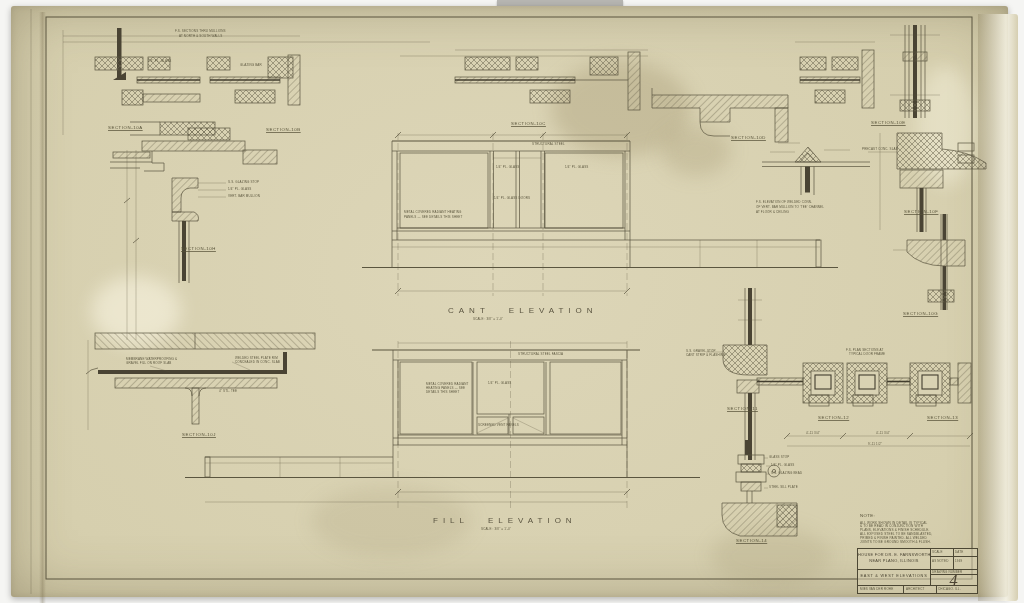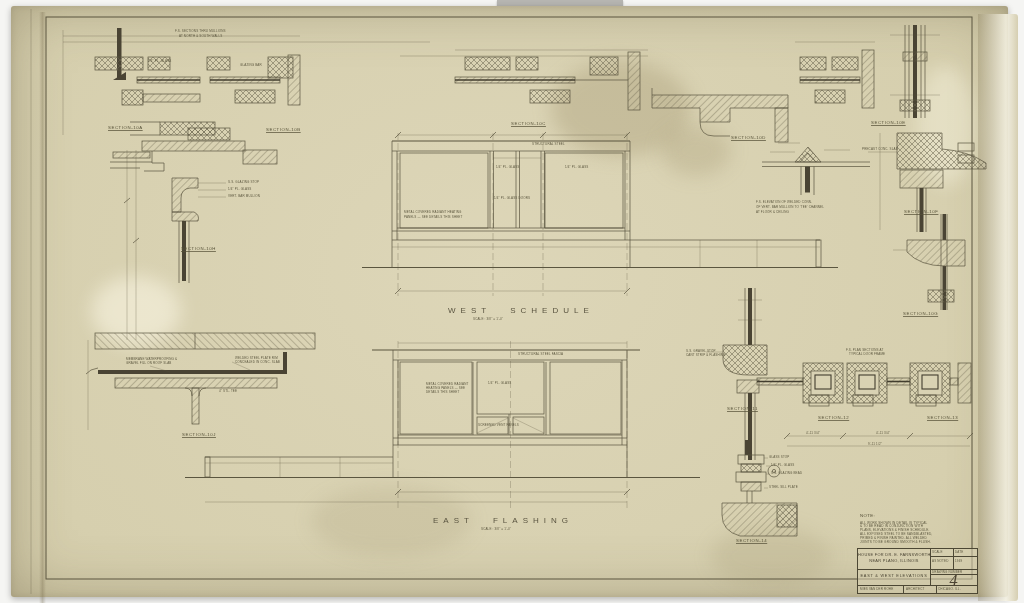--- a/index.html
+++ b/index.html
@@ -360,23 +360,23 @@
   <span class="lbl" style="left:871px;top:120px">SECTION-10E</span>
   <span class="lbl" style="left:904px;top:209px">SECTION-10F</span>
   <span class="lbl" style="left:903px;top:311px">SECTION-10G</span>
   <span class="lbl" style="left:181px;top:246px">SECTION-10H</span>
   <span class="lbl" style="left:182px;top:432px">SECTION-10J</span>
   <span class="lbl" style="left:727px;top:406px">SECTION-11</span>
   <span class="lbl" style="left:818px;top:415px">SECTION-12</span>
   <span class="lbl" style="left:927px;top:415px">SECTION-13</span>
   <span class="lbl" style="left:736px;top:538px">SECTION-14</span>
 
-  <span class="ttl" style="left:448px;top:306px">WEST SCHEDULE</span>
+  <span class="ttl" style="left:448px;top:306px">CANT ELEVATION</span>
   <span class="mi" style="left:473px;top:317px">SCALE : 3/8" = 1'-0"</span>
-  <span class="ttl" style="left:433px;top:516px">EAST FLASHING</span>
+  <span class="ttl" style="left:433px;top:516px">FILL ELEVATION</span>
   <span class="mi" style="left:481px;top:527px">SCALE : 3/8" = 1'-0"</span>
 
   <span class="mi" style="left:175px;top:29px">F.S. SECTIONS THRU MULLIONS</span>
   <span class="mi" style="left:179px;top:34px">AT NORTH &amp; SOUTH WALLS</span>
   <span class="mi" style="left:148px;top:59px">1/4" PL. GLASS</span>
   <span class="mi" style="left:240px;top:63px">GLAZING BAR</span>
   <span class="mi" style="left:532px;top:142px">STRUCTURAL STEEL</span>
   <span class="mi" style="left:496px;top:165px">1/4" PL. GLASS</span>
   <span class="mi" style="left:565px;top:165px">1/4" PL. GLASS</span>
   <span class="mi" style="left:404px;top:210px">METAL COVERED RADIANT HEATING</span>

